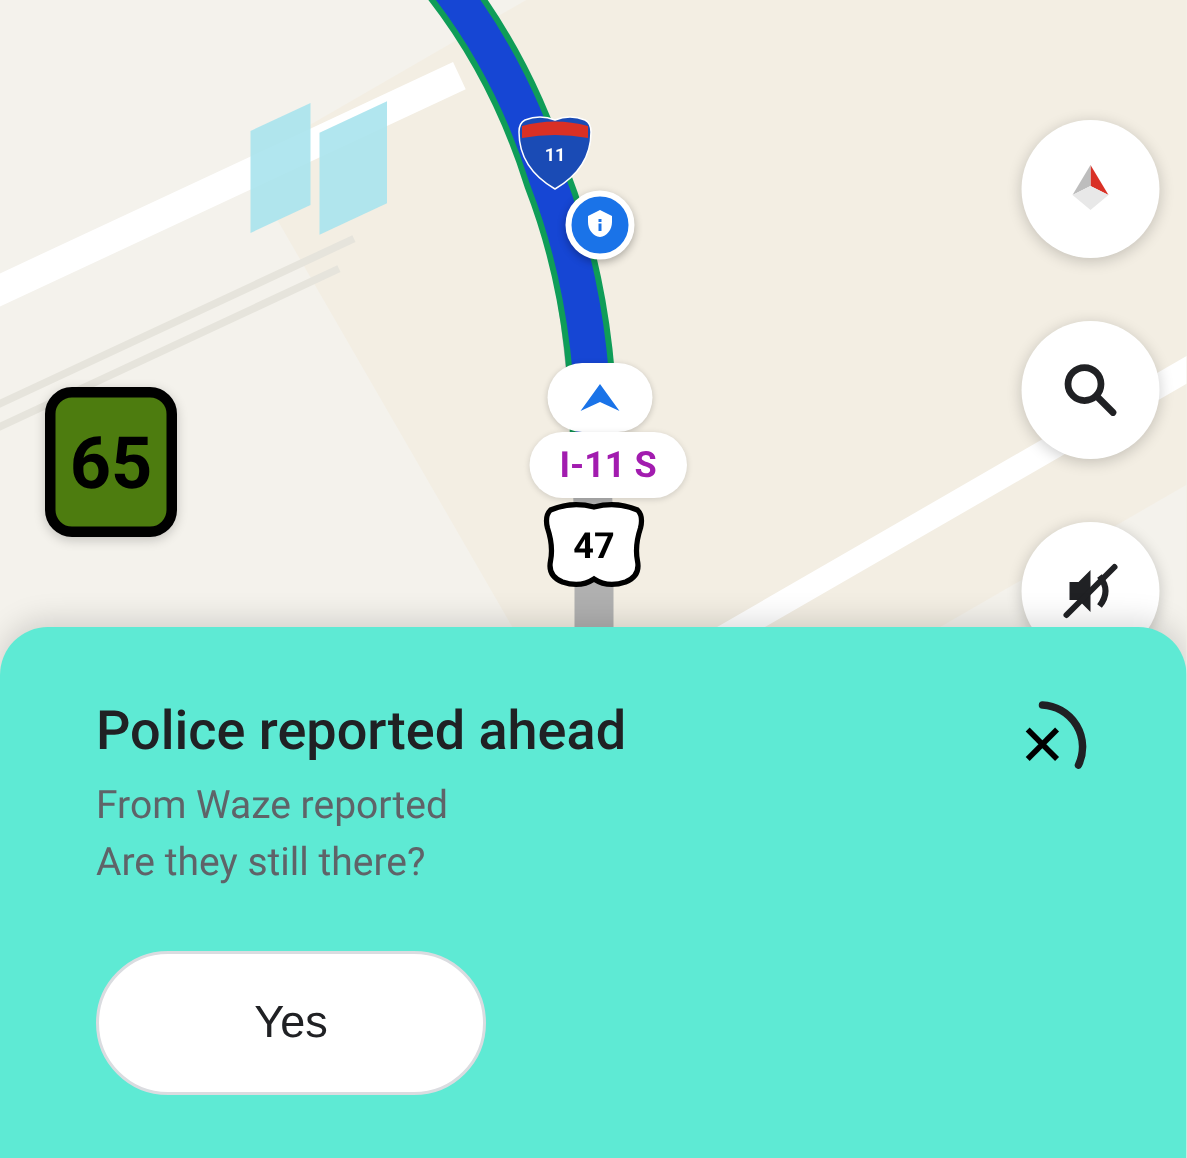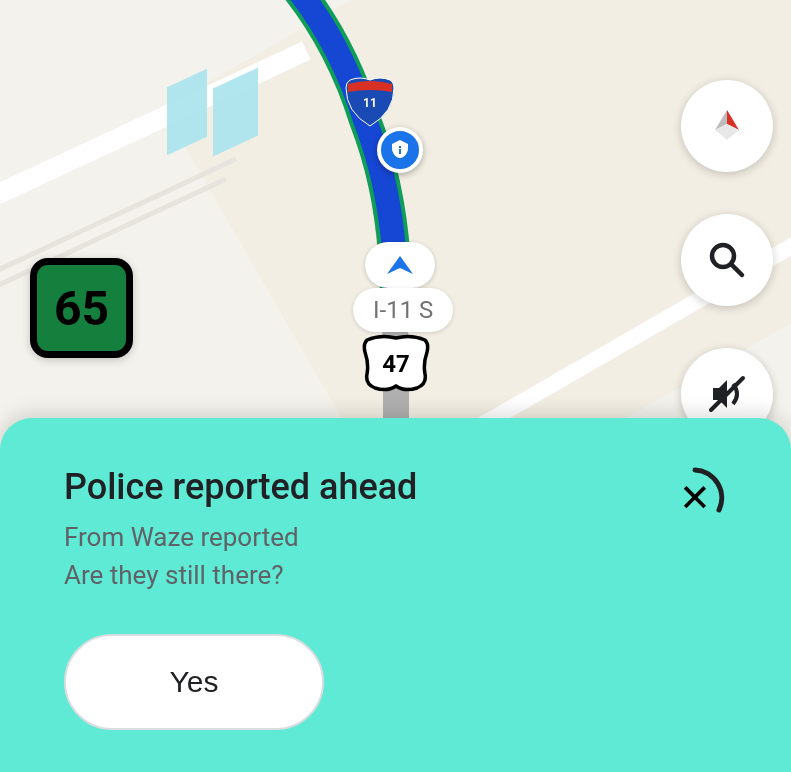--- a/index.html
+++ b/index.html
@@ -127,22 +127,22 @@
       justify-content: center;
     }
     .route-label-pill {
       position: absolute;
       top: 288px;
       left: 353px;
       background: #fff;
       border-radius: 22px;
       padding: 8px 20px;
       box-shadow: 0 1px 4px rgba(0,0,0,0.15);
-      color: #737373;
-      font-weight: 400;
+      color: #a21caf;
+      font-weight: 700;
       font-size: 24px;
     }
     .us-shield {
       position: absolute;
       top: 334px;
       left: 361px;
       width: 70px;
       height: 58px;
     }
     .us-shield-number {
@@ -152,23 +152,23 @@
       width: 70px;
       text-align: center;
       color: #000;
       font-weight: 700;
       font-size: 24px;
     }
     .speed-sign {
       position: absolute;
       top: 258px;
       left: 30px;
-      width: 103px;
+      width: 88px;
       height: 100px;
-      background: #15803d;
+      background: #4d7c0f;
       border: 7px solid #000;
       border-radius: 18px;
       display: flex;
       align-items: center;
       justify-content: center;
       box-shadow: 0 2px 8px rgba(0,0,0,0.2);
     }
     .speed-value {
       font-size: 48px;
       font-weight: 700;

